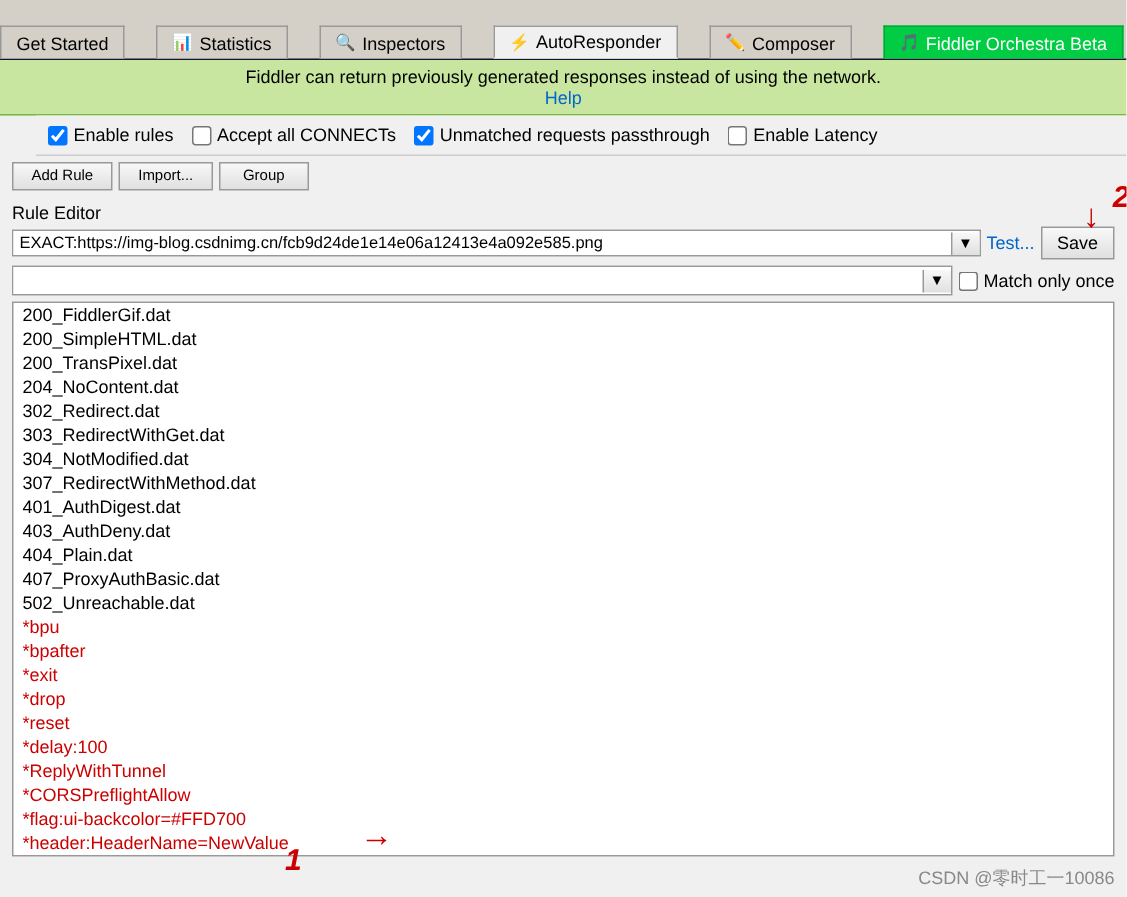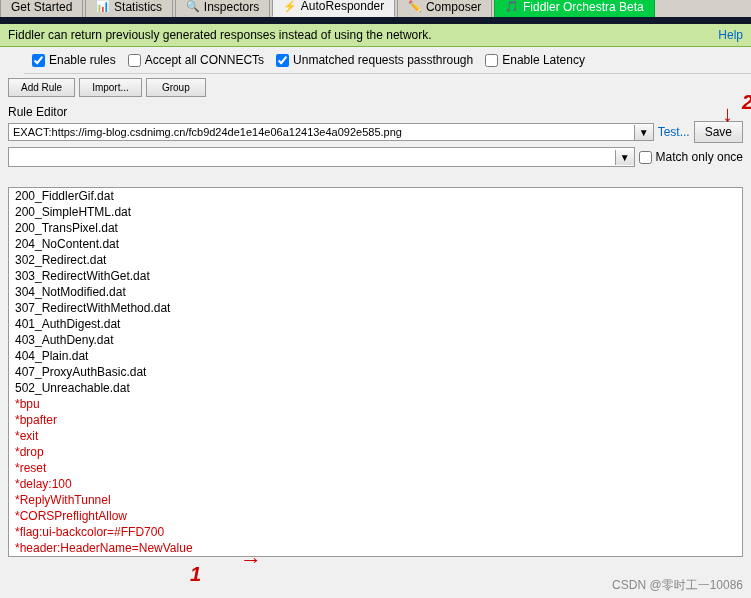--- a/index.html
+++ b/index.html
@@ -2,23 +2,24 @@
 <html><head>
   <meta charset="utf-8">
   <style>
     * { box-sizing: border-box; margin: 0; padding: 0; }
     body { font-family: 'Segoe UI', Tahoma, Geneva, Verdana, sans-serif; font-size: 12px; background: #f0f0f0; width: 751px; height: 598px; overflow: hidden; }
     
     
     .tab-bar {
       display: flex;
       background: #d4d0c8;
-      border-bottom: 7px solid #0f172a;
-      height: 24px;
+      border-bottom: 1px solid #0f172a;
+      height: 40px;
       align-items: flex-end;
+      justify-content: space-between;
     }
     .tab {
       display: flex;
       align-items: center;
       padding: 3px 10px;
       background: #d4d0c8;
       border: 1px solid #999;
       border-bottom: none;
       margin-right: 2px;
       cursor: pointer;
@@ -35,20 +36,21 @@
     
     
     .info-bar {
       background: #c8e6a0;
       border-bottom: 1px solid #7ab648;
       padding: 4px 8px;
       display: flex;
       justify-content: space-between;
       align-items: center;
       font-size: 12px;
+      flex-direction: column;
     }
     .info-bar a { color: #0066cc; text-decoration: none; }
     
     
     .toolbar {
       padding: 6px 8px;
       display: flex;
       align-items: center;
       gap: 12px;
       background: #f0f0f0;
@@ -144,21 +146,21 @@
       background: linear-gradient(to bottom, #f8f8f8, #e0e0e0);
       padding: 2px 4px;
       cursor: pointer;
       font-size: 10px;
     }
     
     
     .dropdown-list {
       border: 1px solid #999;
       background: white;
-      margin: 16px 8px;
+      margin: 0 8px;
       overflow-y: auto;
       max-height: 380px;
     }
     .dropdown-item {
       padding: 1px 6px;
       cursor: pointer;
       font-size: 12px;
       white-space: nowrap;
     }
     .dropdown-item.special { color: #cc0000; }

